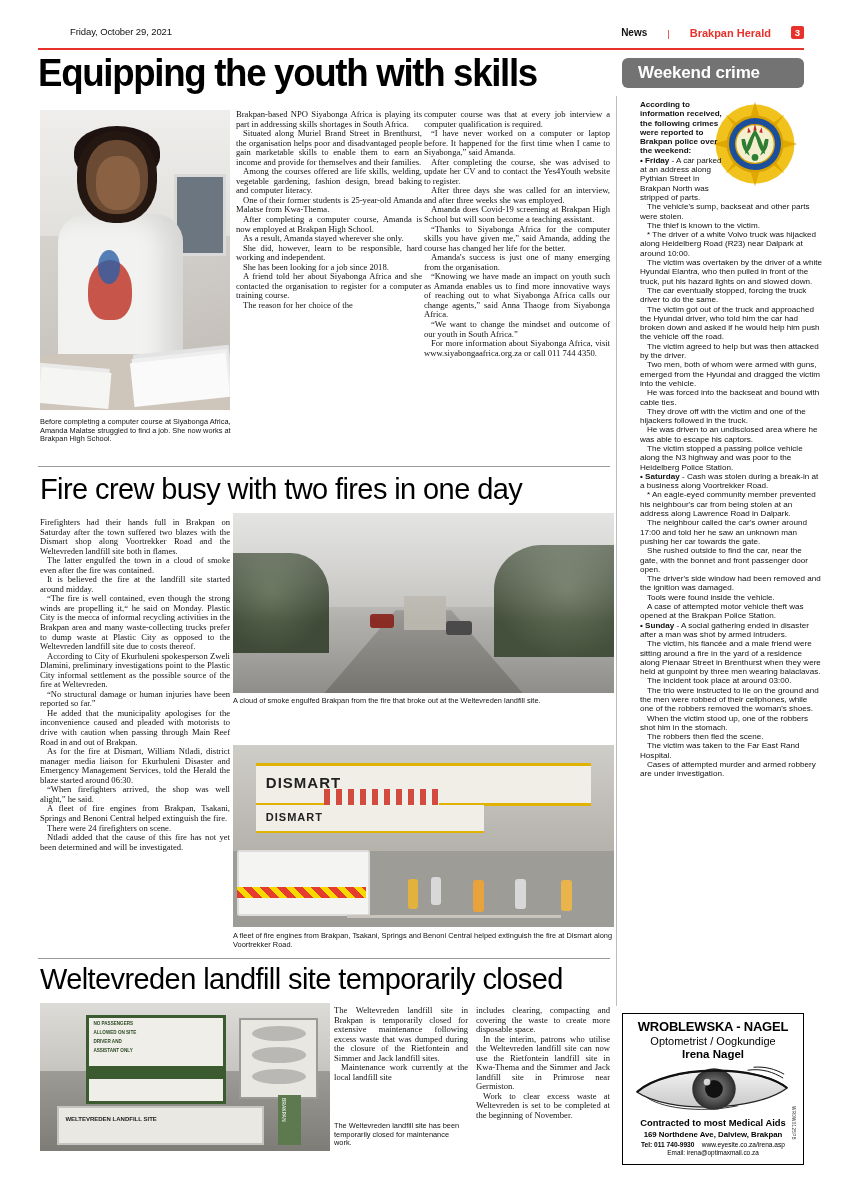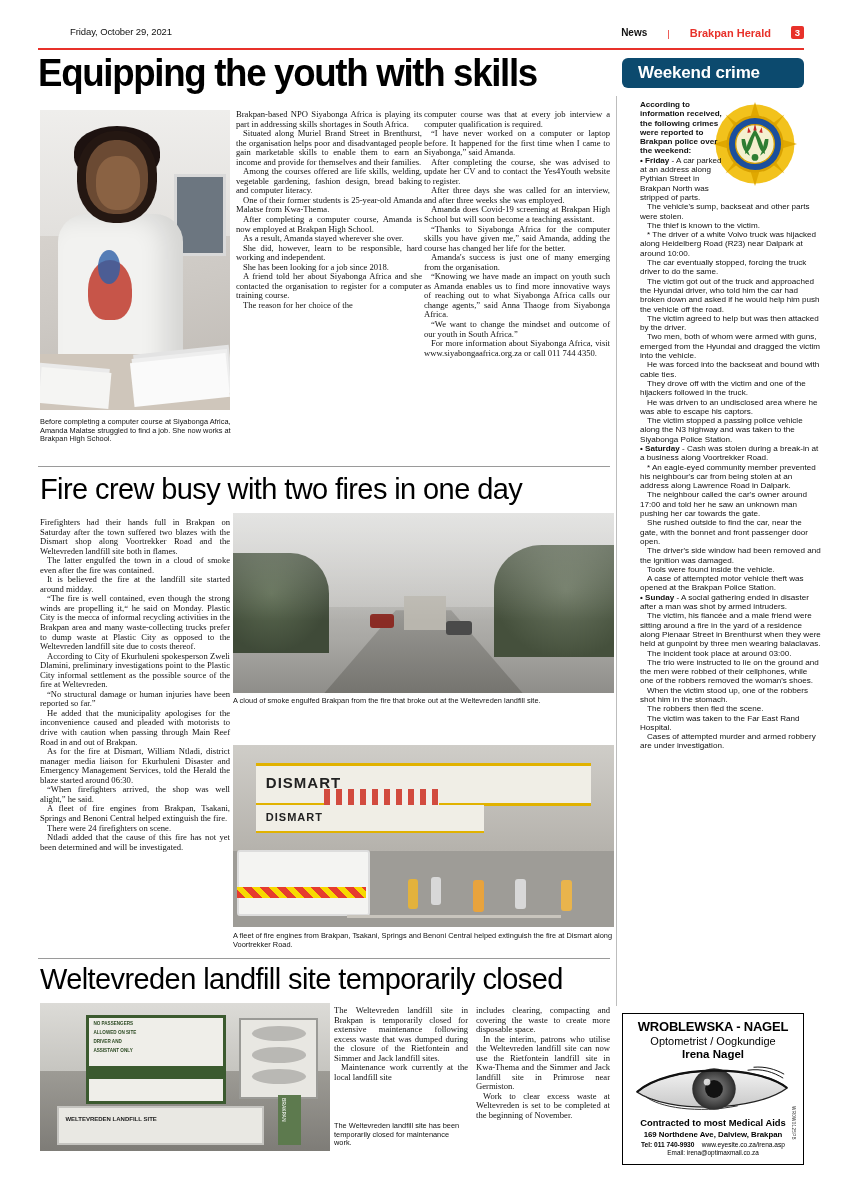--- a/index.html
+++ b/index.html
@@ -21,21 +21,21 @@
   .mh-rule{position:absolute;left:38px;top:48px;width:766px;height:1.6px;background:#e8312a;}
 
   
   .hl-main{position:absolute;left:38px;top:53px;width:580px;
       font-family:"Liberation Sans",sans-serif;font-weight:bold;font-size:39px;
       letter-spacing:-1.4px;color:#000;line-height:1;transform:scaleX(0.94);transform-origin:left top;}
   .hl-sec{font-family:"Liberation Sans",sans-serif;font-weight:normal;font-size:29px;
       color:#000;letter-spacing:-0.6px;line-height:1;}
 
   
-  .crime-banner{position:absolute;left:622px;top:58px;width:182px;height:30px;background:#0c4a6e;
+  .crime-banner{position:absolute;left:622px;top:58px;width:182px;height:30px;background:#737373;
       border-radius:6px;}
   .crime-banner span{display:block;font-family:"Liberation Sans",sans-serif;font-weight:bold;
       font-size:17px;color:#fff;line-height:30px;padding-left:16px;letter-spacing:-0.2px;}
 
   
   .col{position:absolute;font-family:"Liberation Serif",serif;font-size:8.6px;line-height:9.55px;
        color:#111;text-align:justify;}
   .col p{margin:0;text-indent:7px;}
   .col p.first{text-indent:0;}
   .caption{position:absolute;font-family:"Liberation Sans",sans-serif;font-size:7.4px;
@@ -201,21 +201,21 @@
     <div class="papers2"></div>
   </div>
   <div class="caption" style="left:40px;top:418px;width:192px;">Before completing a computer course at Siyabonga Africa, Amanda Malatse struggled to find a job. She now works at Brakpan High School.</div>
 
   <div class="col" id="main-c1" style="left:236px;top:110px;width:186px;">
       <p class="first">Brakpan-based NPO Siyabonga Africa is playing its part in addressing skills shortages in South Africa.</p>
       <p>Situated along Muriel Brand Street in Brenthurst, the organisation helps poor and disadvantaged people gain marketable skills to enable them to earn an income and provide for themselves and their families.</p>
       <p>Among the courses offered are life skills, welding, vegetable gardening, fashion design, bread baking and computer literacy.</p>
       <p>One of their former students is 25-year-old Amanda Malatse from Kwa-Thema.</p>
       <p>After completing a computer course, Amanda is now employed at Brakpan High School.</p>
-      <p>As a result, Amanda stayed wherever she over.</p>
+      <p>As a result, Amanda stayed wherever she only.</p>
       <p>She did, however, learn to be responsible, hard working and independent.</p>
       <p>She has been looking for a job since 2018.</p>
       <p>A friend told her about Siyabonga Africa and she contacted the organisation to register for a computer training course.</p>
       <p>The reason for her choice of the</p>
     </div>
   <div class="col" id="main-c2" style="left:424px;top:110px;width:186px;">
       <p class="first">computer course was that at every job interview a computer qualification is required.</p>
       <p>“I have never worked on a computer or laptop before. It happened for the first time when I came to Siyabonga,” said Amanda.</p>
       <p>After completing the course, she was advised to update her CV and to contact the Yes4Youth website to register.</p>
       <p>After three days she was called for an interview, and after three weeks she was employed.</p>
@@ -256,28 +256,29 @@
         <circle cx="50" cy="66" r="4" fill="#2e7d32"></circle>
       </g>
     </svg>
   </div>
   <div class="crime-col" id="crime-text" style="left:640px;top:100px;width:182px;">
       <p class="noind crime-intro" style="padding-right: 96px;">According to information received, the following crimes were reported to Brakpan police over the weekend:</p>
       <p class="noind" style="padding-right: 96px;"><b>• Friday</b> - A car parked at an address along Pythian Street in Brakpan North was stripped of parts.</p>
       <p>The vehicle's sump, backseat and other parts were stolen.</p>
       <p>The thief is known to the victim.</p>
       <p>* The driver of a white Volvo truck was hijacked along Heidelberg Road (R23) near Dalpark at around 10:00.</p>
+      <p>The victim was overtaken by the driver of a white Hyundai Elantra, who then pulled in front of the truck, put his hazard lights on and slowed down.</p>
       <p>The car eventually stopped, forcing the truck driver to do the same.</p>
       <p>The victim got out of the truck and approached the Hyundai driver, who told him the car had broken down and asked if he would help him push the vehicle off the road.</p>
       <p>The victim agreed to help but was then attacked by the driver.</p>
       <p>Two men, both of whom were armed with guns, emerged from the Hyundai and dragged the victim into the vehicle.</p>
       <p>He was forced into the backseat and bound with cable ties.</p>
       <p>They drove off with the victim and one of the hijackers followed in the truck.</p>
       <p>He was driven to an undisclosed area where he was able to escape his captors.</p>
-      <p>The victim stopped a passing police vehicle along the N3 highway and was taken to the Siyabonga Police Station.</p>
+      <p>The victim stopped a passing police vehicle along the N3 highway and was poor to the Heidelberg Police Station.</p>
       <p class="noind"><b>• Saturday</b> - Cash was stolen during a break-in at a business along Voortrekker Road.</p>
       <p>* An eagle-eyed community member prevented his neighbour's car from being stolen at an address along Lawrence Road in Dalpark.</p>
       <p>The neighbour called the car's owner around 17:00 and told her he saw an unknown man pushing her car towards the gate.</p>
       <p>She rushed outside to find the car, near the gate, with the bonnet and front passenger door open.</p>
       <p>The driver's side window had been removed and the ignition was damaged.</p>
       <p>Tools were found inside the vehicle.</p>
       <p>A case of attempted motor vehicle theft was opened at the Brakpan Police Station.</p>
       <p class="noind"><b>• Sunday</b> - A social gathering ended in disaster after a man was shot by armed intruders.</p>
       <p>The victim, his fiancée and a male friend were sitting around a fire in the yard of a residence along Pienaar Street in Brenthurst when they were held at gunpoint by three men wearing balaclavas.</p>
       <p>The incident took place at around 03:00.</p>

